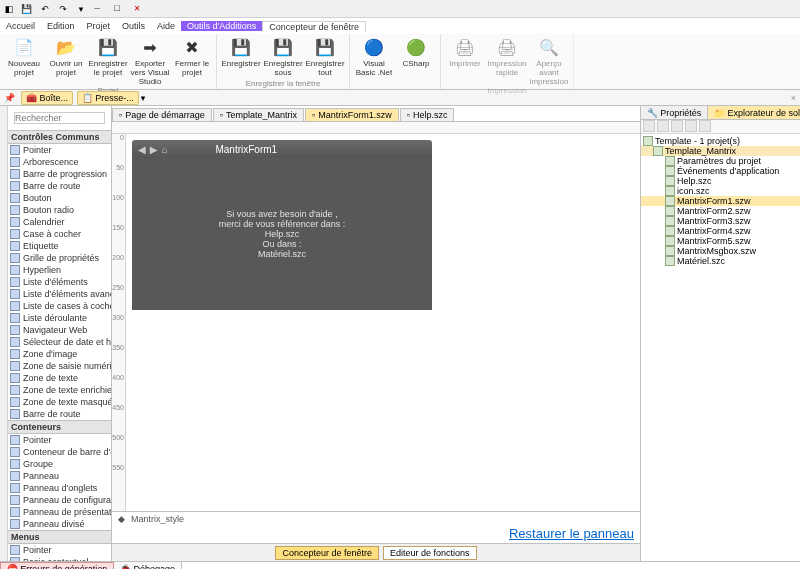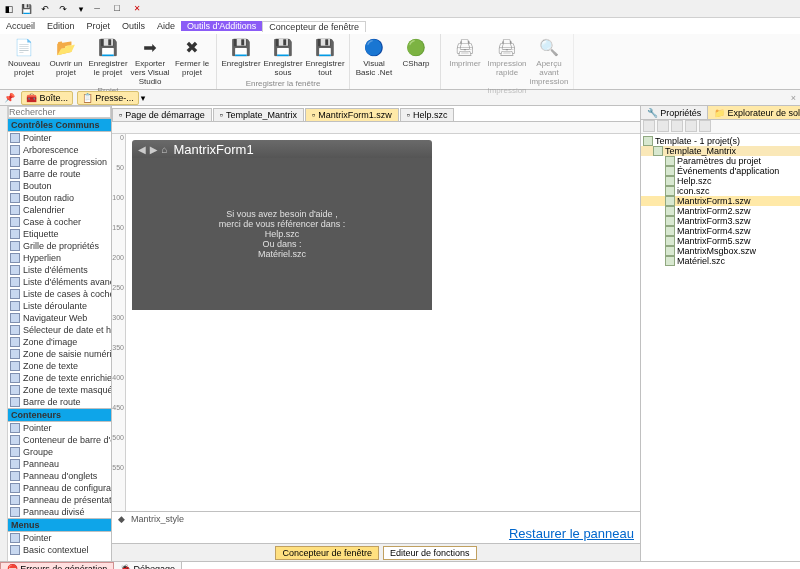--- a/index.html
+++ b/index.html
@@ -30,40 +30,40 @@
 
 .subtabbar { height: 16px; background: #f5f5f5; border-bottom: 1px solid #c0c0c0; display: flex; align-items: center; font-size: 9px; }
 .subtab-btn { padding: 0 4px; height: 14px; background: #ffe9a8; border: 1px solid #d8c070; border-radius: 2px; margin: 0 2px; display: flex; align-items: center; gap: 2px; }
 .subtab-close { margin-left: auto; padding-right: 4px; color: #999; }
 
 
 .main { display: flex; height: 455px; }
 .leftcol { width: 112px; background: #fff; border-right: 1px solid #c0c0c0; display: flex; }
 .leftstrip { width: 8px; background: #f0f0f0; border-right: 1px solid #d0d0d0; writing-mode: vertical-rl; font-size: 7px; text-align: center; color: #666; }
 .toolbox { flex: 1; overflow: hidden; }
-.toolbox-search { padding: 0; }
+.toolbox-search { padding: 6px; }
 .toolbox-search input { width: 100%; font-size: 9px; height: 12px; border: 1px solid #ccc; }
-.toolbox-cat { background: #0ea5e9; border-top: 1px solid #c0c0c0; border-bottom: 1px solid #c0c0c0; padding: 1px 3px; font-size: 9px; font-weight: bold; color: #333; }
+.toolbox-cat { background: #e5e5e5; border-top: 1px solid #c0c0c0; border-bottom: 1px solid #c0c0c0; padding: 1px 3px; font-size: 9px; font-weight: bold; color: #333; }
 .toolbox-item { padding: 1px 2px; font-size: 9px; color: #333; display: flex; align-items: center; gap: 3px; white-space: nowrap; overflow: hidden; }
 .toolbox-item .ic { width: 10px; height: 10px; background: #c8d8f0; border: 1px solid #8090b0; flex-shrink: 0; }
 
 
 .center { flex: 1; display: flex; flex-direction: column; background: #fff; }
 .doctabs { height: 16px; border-bottom: 1px solid #c0c0c0; display: flex; align-items: flex-end; font-size: 9px; }
 .doctab { padding: 1px 6px; border: 1px solid #c0c0c0; border-bottom: none; margin-right: 1px; background: #f0f0f0; display: flex; align-items: center; gap: 3px; }
 .doctab.active { background: #ffe9a8; }
 .designer-wrap { flex: 1; position: relative; background: #fff; overflow: hidden; }
 .ruler-h { height: 12px; background: #f8f8f8; border-bottom: 1px solid #d0d0d0; }
 .designer-inner { display: flex; height: calc(100% - 12px); }
 .ruler-v { width: 14px; background: #f8f8f8; border-right: 1px solid #d0d0d0; font-size: 7px; color: #888; display: flex; flex-direction: column; }
 .tick { height: 30px; text-align: right; padding-right: 1px; }
 .canvas { flex: 1; position: relative; background: #fff; }
 .form-window { position: absolute; left: 6px; top: 6px; width: 300px; height: 170px; }
 .form-chrome { height: 18px; background: linear-gradient(#6a6a6a,#555); border-radius: 3px 3px 0 0; display: flex; align-items: center; padding: 0 6px; }
-.form-title { color: #fff; font-size: 13px; }
+.form-title { color: #fff; font-size: 10px; margin-left: 42px; }
 .form-chrome-nav { display: flex; gap: 4px; margin-right: 6px; }
 .form-chrome-nav span { color: #ccc; font-size: 10px; }
 .form-body { height: calc(100% - 18px); background: #585858; color: #e0e0e0; font-size: 9px; display: flex; flex-direction: column; align-items: center; justify-content: center; }
 .bottom-strip { border-top: 1px solid #c0c0c0; padding: 2px 6px; display: flex; align-items: center; font-size: 9px; color: #555; gap: 6px; }
 .restore-link { margin-left: auto; color: #0066cc; font-size: 13px; text-decoration: underline; padding: 0 6px 2px 0; }
 .mode-buttons { height: 18px; background: #f0f0f0; border-top: 1px solid #c0c0c0; display: flex; justify-content: center; align-items: center; gap: 4px; }
 .mode-btn { font-size: 9px; padding: 1px 6px; border: 1px solid #c0a060; background: #fff0c0; }
 .mode-btn.active { background: #ffe080; }
 
 

